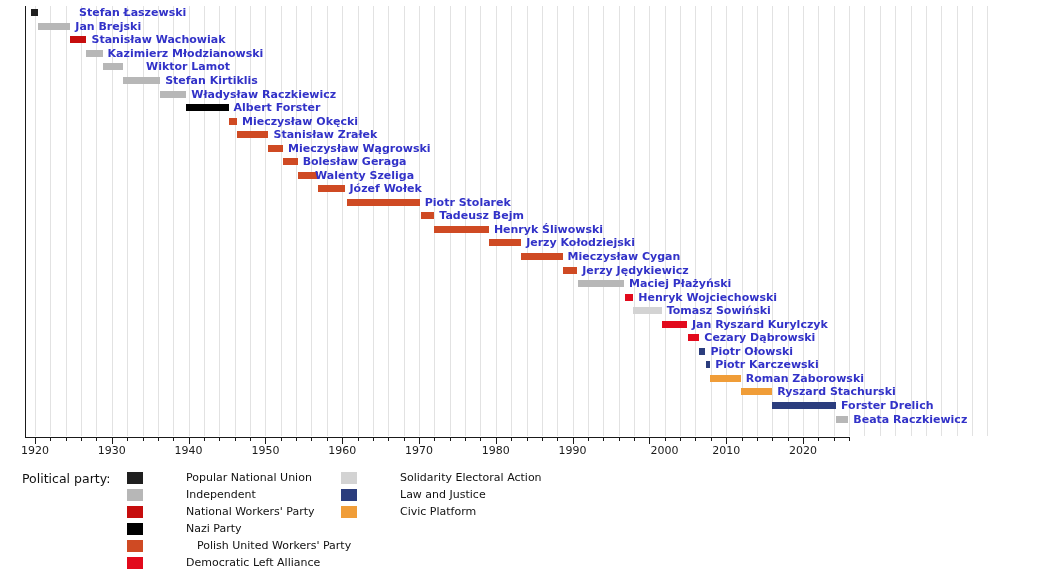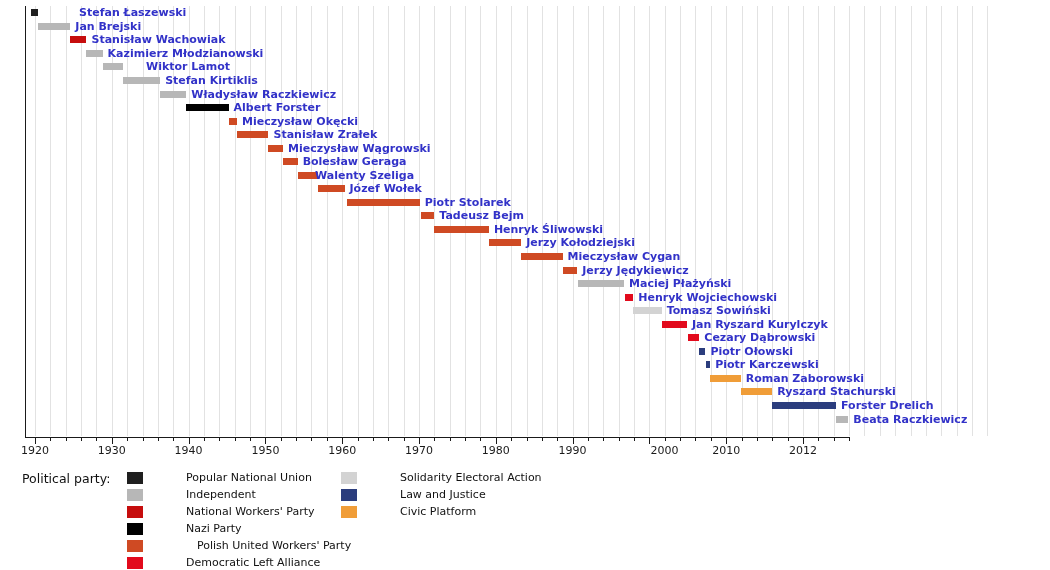--- a/index.html
+++ b/index.html
@@ -140,21 +140,21 @@
       <div class="tick" style="left: 680.12px; top: 438px; height: 3px;"></div>
       <div class="tick" style="left: 695.48px; top: 438px; height: 3px;"></div>
       <div class="tick" style="left: 710.84px; top: 438px; height: 3px;"></div>
       <div class="tick" style="left: 726.2px; top: 438px; height: 6px;"></div>
       <div class="tick-label" style="left: 704.2px; top: 445px;">2010</div>
       <div class="tick" style="left: 741.56px; top: 438px; height: 3px;"></div>
       <div class="tick" style="left: 756.92px; top: 438px; height: 3px;"></div>
       <div class="tick" style="left: 772.28px; top: 438px; height: 3px;"></div>
       <div class="tick" style="left: 787.64px; top: 438px; height: 3px;"></div>
       <div class="tick" style="left: 803px; top: 438px; height: 6px;"></div>
-      <div class="tick-label" style="left: 781px; top: 445px;">2012</div>
+      <div class="tick-label" style="left: 781px; top: 445px;">2020</div>
       <div class="tick" style="left: 818.36px; top: 438px; height: 3px;"></div>
       <div class="tick" style="left: 833.72px; top: 438px; height: 3px;"></div>
       <div class="tick" style="left: 849.08px; top: 438px; height: 3px;"></div>
       <div class="bar" style="left: 31.16px; top: 9.3px; width: 6.912px; background: rgb(31, 31, 31);"></div>
       <div class="person-label" style="left: 43.072px; top: 6.3px; margin-left: 36px;">Stefan Łaszewski</div>
       <div class="bar" style="left: 38.072px; top: 22.84px; width: 32.256px; background: rgb(183, 183, 183);"></div>
       <div class="person-label" style="left: 75.328px; top: 19.84px;">Jan Brejski</div>
       <div class="bar" style="left: 70.328px; top: 36.38px; width: 16.128px; background: rgb(198, 13, 13);"></div>
       <div class="person-label" style="left: 91.456px; top: 33.38px;">Stanisław Wachowiak</div>
       <div class="bar" style="left: 86.456px; top: 49.92px; width: 16.128px; background: rgb(183, 183, 183);"></div>

